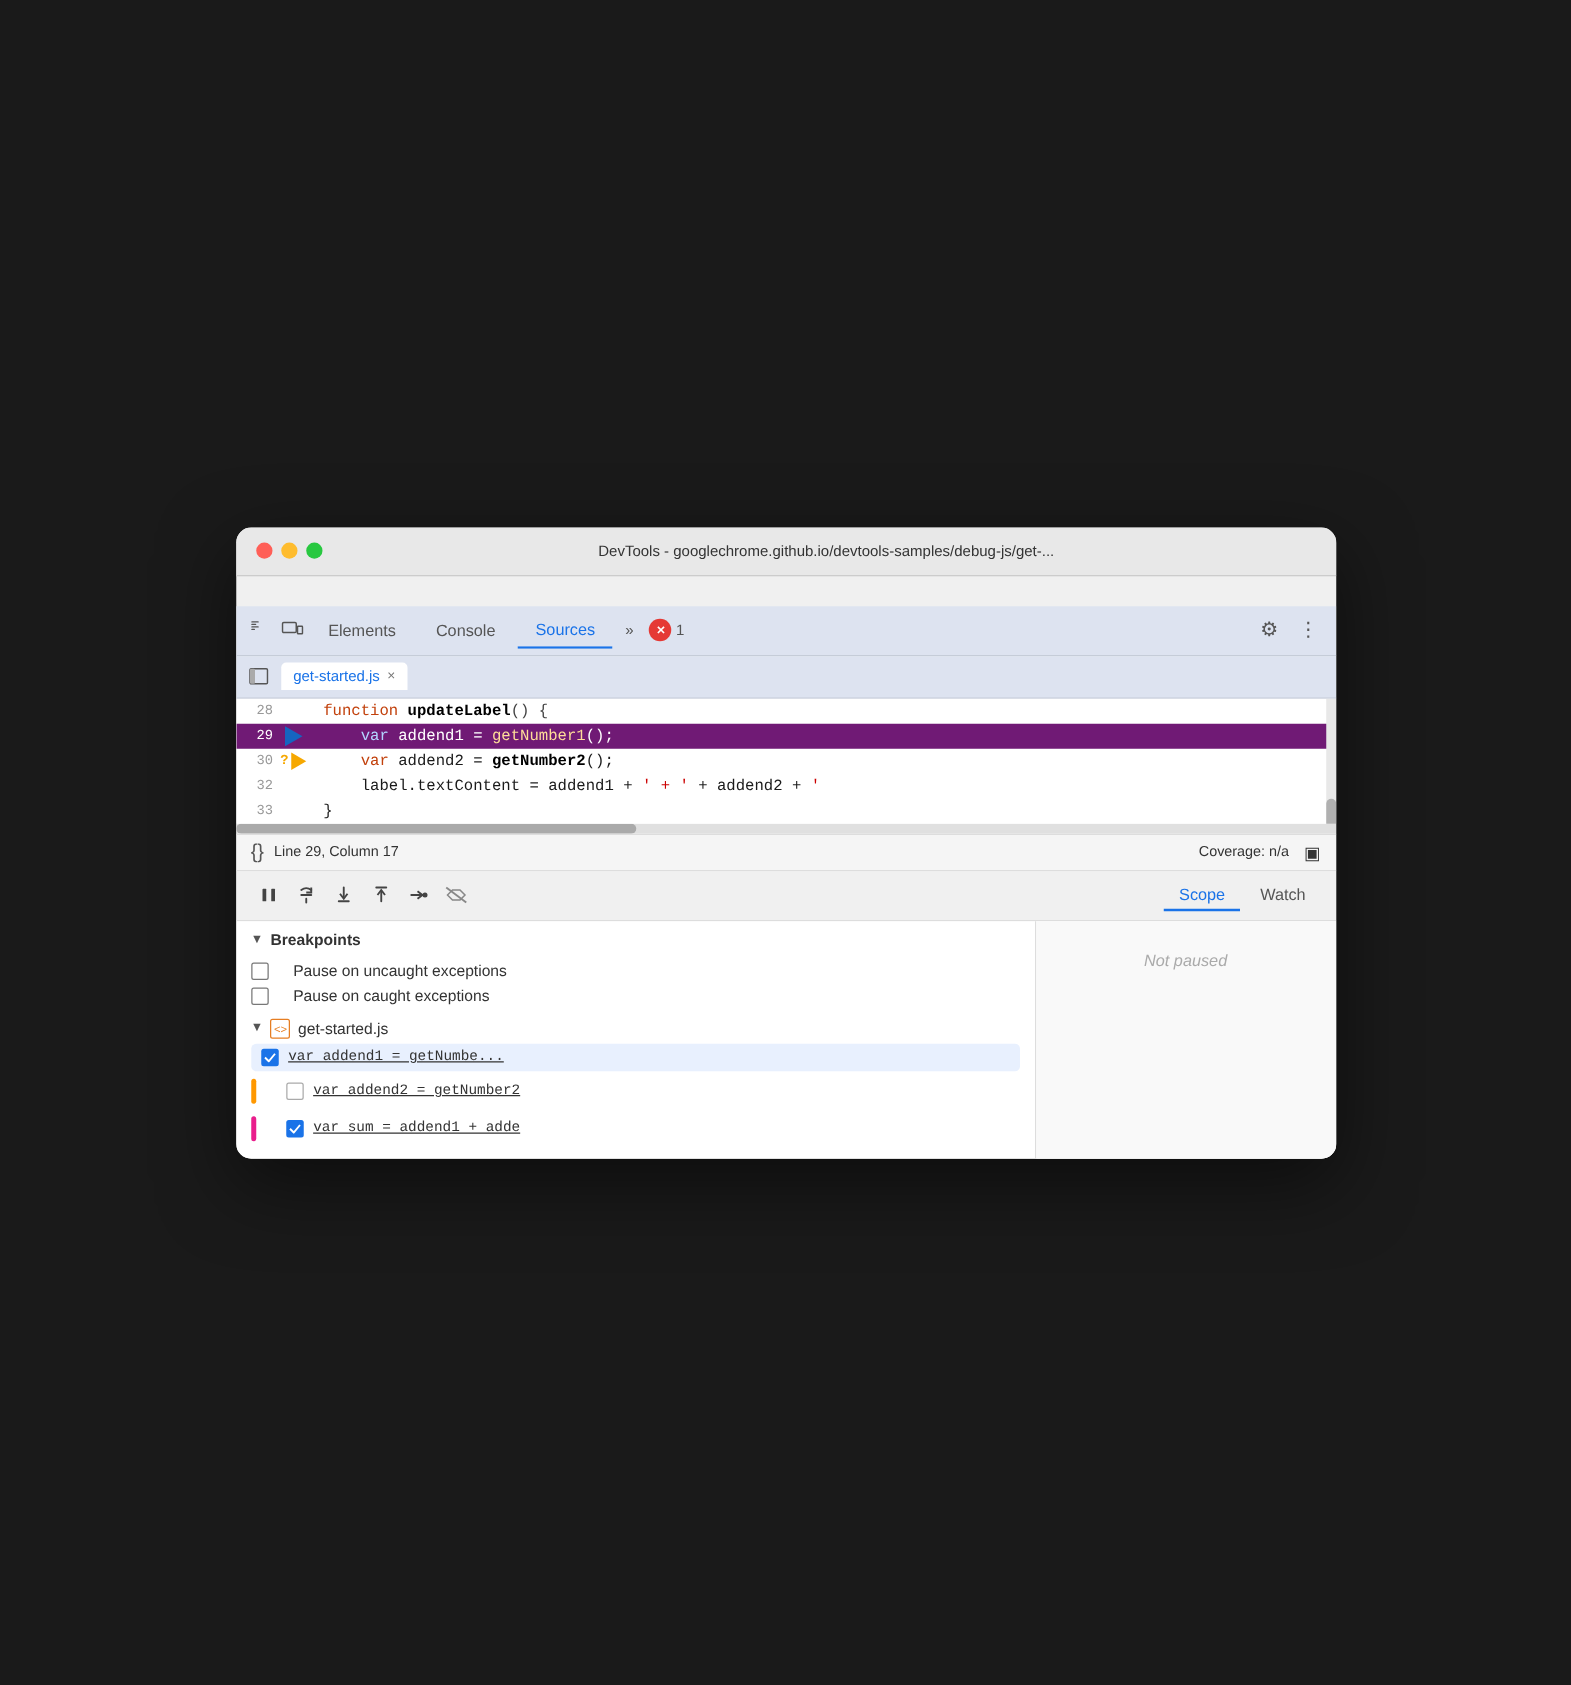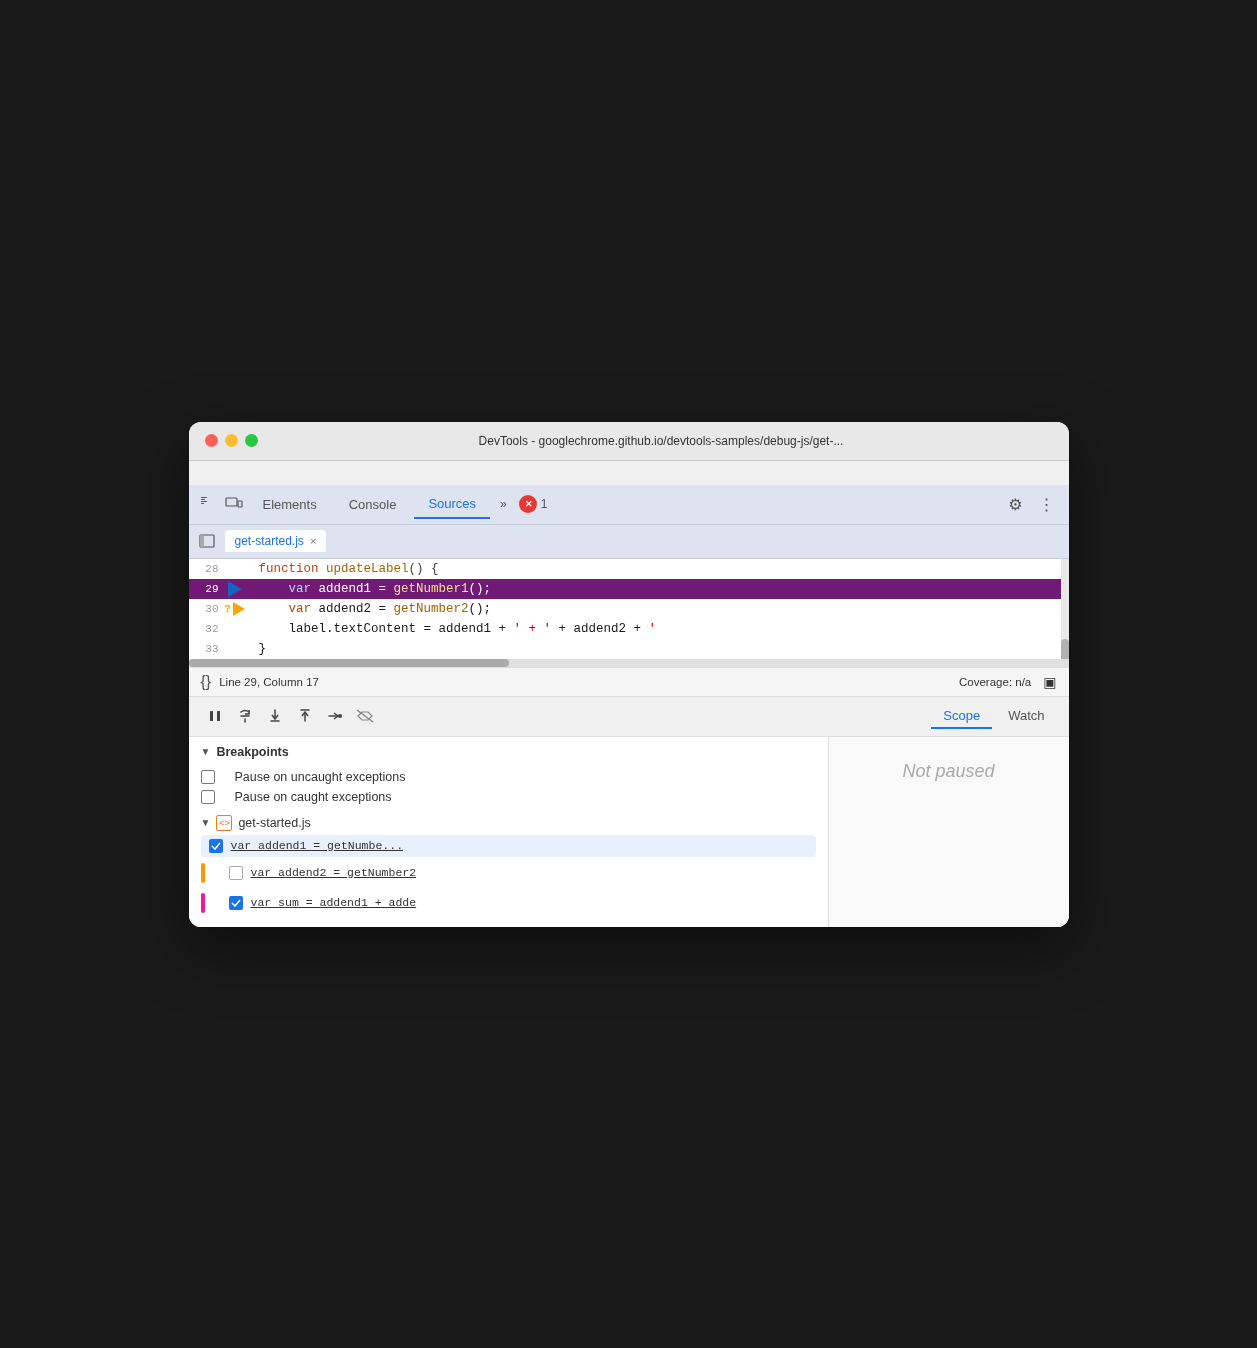--- a/index.html
+++ b/index.html
@@ -188,21 +188,21 @@
     }
 
     
     .bp-blue { background: #701a75; color: white; }
     .bp-blue .line-num { color: white; }
     .bp-pink { background: #e91e8c; color: white; }
     .bp-pink .line-num { color: white; }
 
     
     .kw { color: #c2410c; font-weight: 400; }
-    .fn { color: #a16207; }
+    .fn { color: #000000; font-weight: bold; }
     .str { color: #cc0000; }
     .op { color: #444; }
 
     
     .scroll-track {
       height: 8px;
       background: #e0e0e0;
     }
     .scroll-thumb {
       height: 8px;
@@ -389,21 +389,21 @@
       border-radius: 2px;
       flex-shrink: 0;
     }
     .bp-side-mark.orange { background: #ff9800; }
     .bp-side-mark.pink { background: #e91e8c; }
 
     
     .not-paused {
       text-align: center;
       padding: 24px;
-      font-size: 18px;
+      font-size: 13px;
       color: #aaa;
       font-style: italic;
     }
 
     .vertical-scrollbar {
       position: absolute;
       right: 0;
       top: 0;
       bottom: 0;
       width: 8px;

